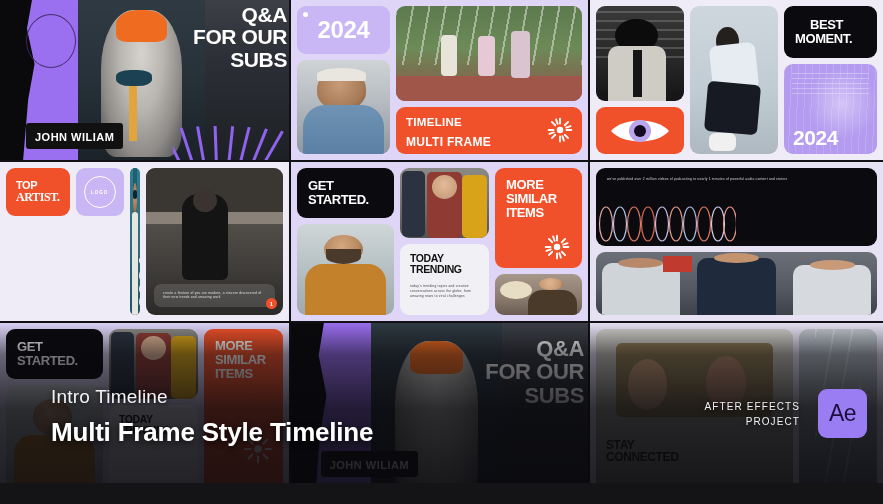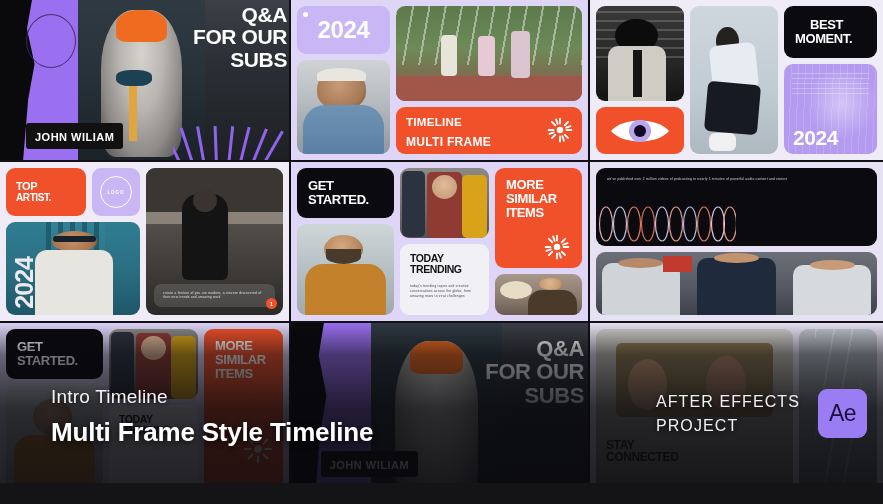--- a/index.html
+++ b/index.html
@@ -53,21 +53,21 @@
   .raybox{position:absolute;right:0;bottom:0;width:40%;height:26%;overflow:hidden;}
   .ray{position:absolute;bottom:-6px;width:3px;height:40px;background:#8f63ee;transform-origin:bottom center;}
 
   
   .scrim{position:absolute;left:0;bottom:0;width:883px;height:182px;
      background:linear-gradient(180deg,rgba(8,8,12,0) 0%,rgba(8,8,12,.55) 18%,rgba(8,8,12,.82) 48%,rgba(8,8,12,.9) 100%);}
   .overlay-txt{position:absolute;left:51px;bottom:56px;}
   .ov-sub{font-size:19px;color:#f2f2f4;letter-spacing:.2px;text-shadow:0 1px 5px rgba(0,0,0,.75);}
   .ov-title{font-size:26px;font-weight:bold;color:#fff;letter-spacing:-.2px;margin-top:9px;text-shadow:0 2px 7px rgba(0,0,0,.8);}
   .ae-wrap{position:absolute;right:16px;bottom:66px;display:flex;align-items:center;gap:18px;}
-  .ae-lines{text-align:left;color:#f0eff3;font-size:16px;letter-spacing:1.1px;line-height:1.5;text-shadow:0 1px 5px rgba(0,0,0,.8);}
+  .ae-lines{text-align:right;color:#f0eff3;font-size:10px;letter-spacing:1.1px;line-height:1.5;text-shadow:0 1px 5px rgba(0,0,0,.8);}
   .ae-badge{width:49px;height:49px;border-radius:9px;background:#9a7df3;display:flex;align-items:center;justify-content:center;}
   .ae-badge span{font-size:23px;color:#1b0f3c;font-weight:normal;letter-spacing:-.5px;}
   .bottombar{position:absolute;left:0;bottom:0;width:883px;height:21px;background:#141416;}
 </style>
 </head>
 <body>
 
 <div class="stage">
 
   <div class="row" style="top:0;height:160px;">
@@ -225,25 +225,25 @@
         </div>
       </div>
     </div>
   </div>
 
   <div class="row" style="top:162px;height:159px;">
 
     <div class="cellwrap" style="width:289px;height:159px;">
       <div class="panel" style="background:#efecf7;">
         <div class="pad" style="padding:6px;">
-          <div style="display:flex;flex-direction:column;gap:6px;width:134px;">
+          <div style="display:flex;flex-direction:row;gap:6px;width:134px;">
             <div style="display:flex;gap:6px;height:48px;">
               <div class="card orange" style="flex:1;display:flex;flex-direction:column;justify-content:center;padding:0 10px;box-sizing:border-box;">
                 <div class="hl t-white" style="font-size:11px;">TOP</div>
-                <div class="hl t-white" style="font-size:10px;">ARTIST.</div>
+                <div class="hl t-white" style="font-size:12px;font-family:Liberation Serif, serif;">ARTIST.</div>
               </div>
               <div class="card lav" style="width:48px;position:relative;">
                 <div class="logocircle" style="left:50%;top:50%;transform:translate(-50%,-50%);width:30px;height:30px;">
                   <span>LOGO</span>
                 </div>
               </div>
             </div>
             <div class="card" style="flex:1;position:relative;">
               <div class="ph" style="background:linear-gradient(180deg,#2f7d91 0%,#2b6f83 50%,#1f5668 100%);">
                 <div style="position:absolute;left:30%;top:0;width:44%;height:100%;

